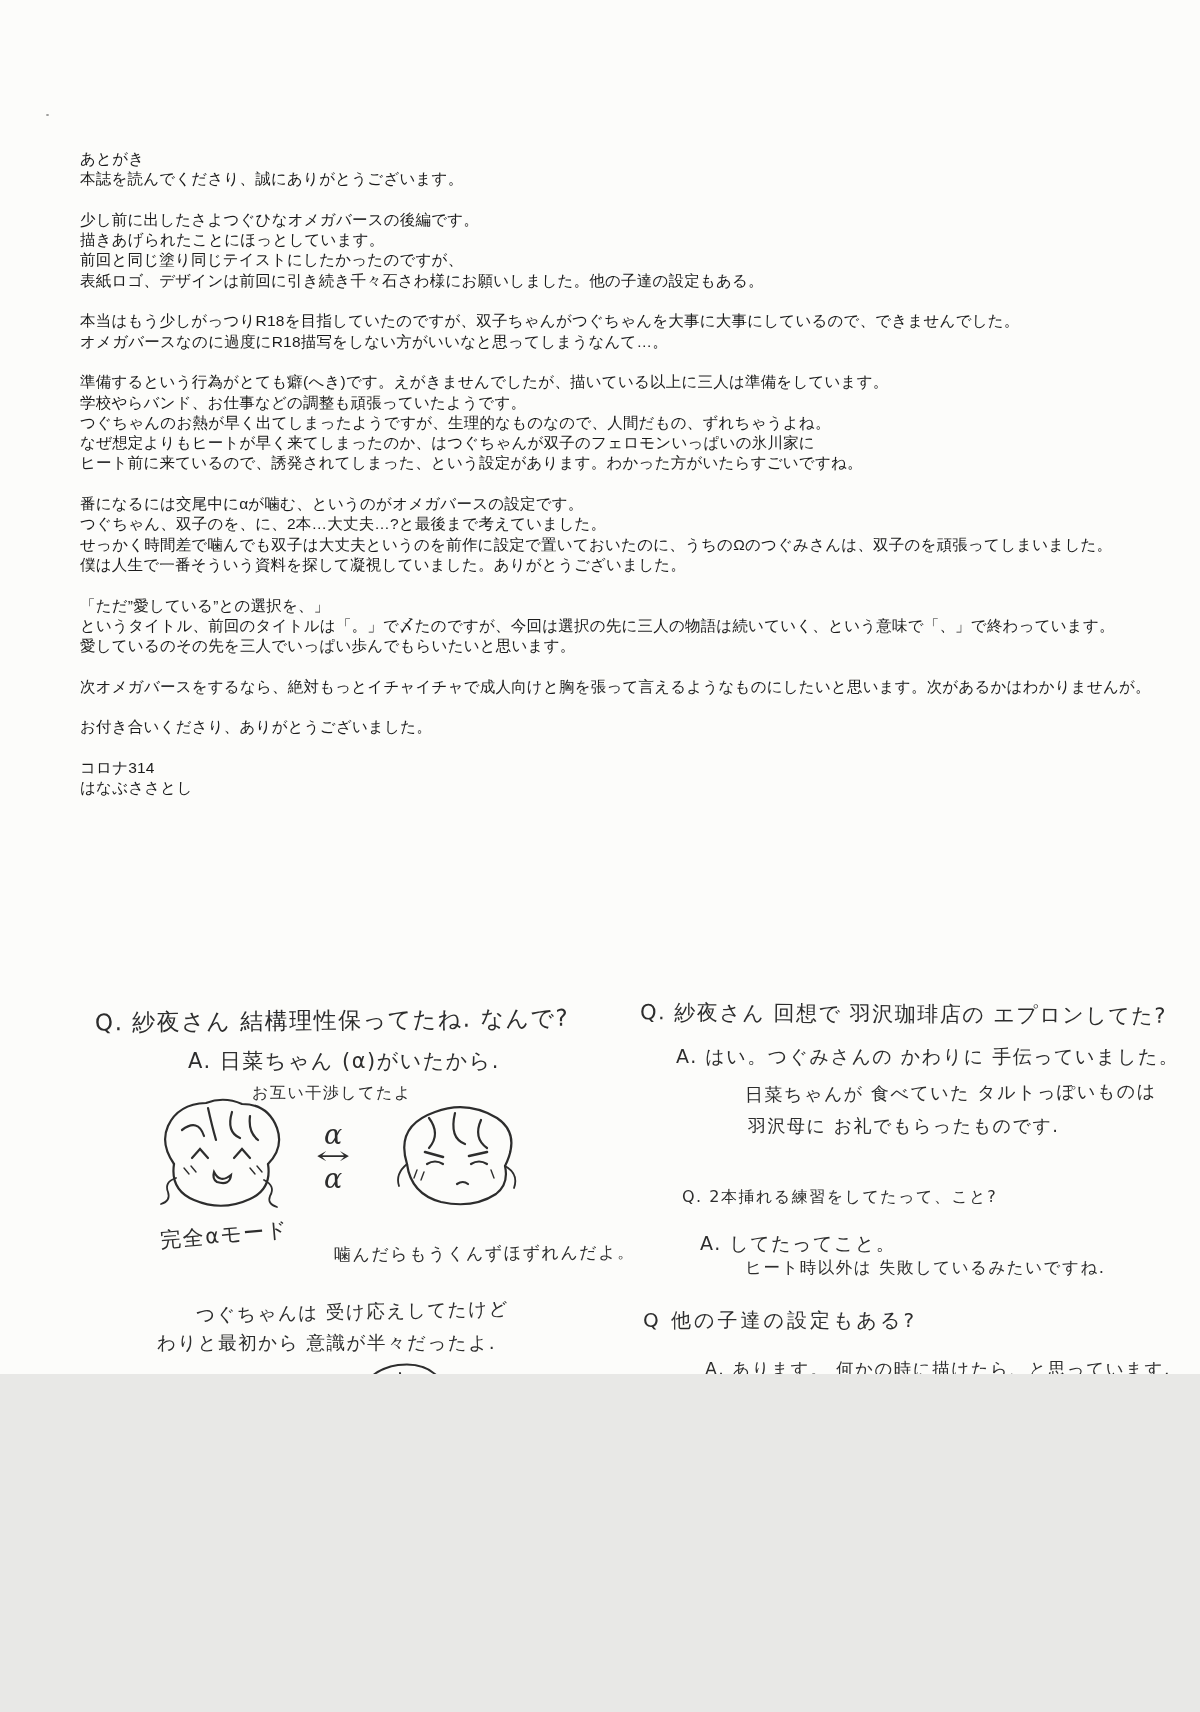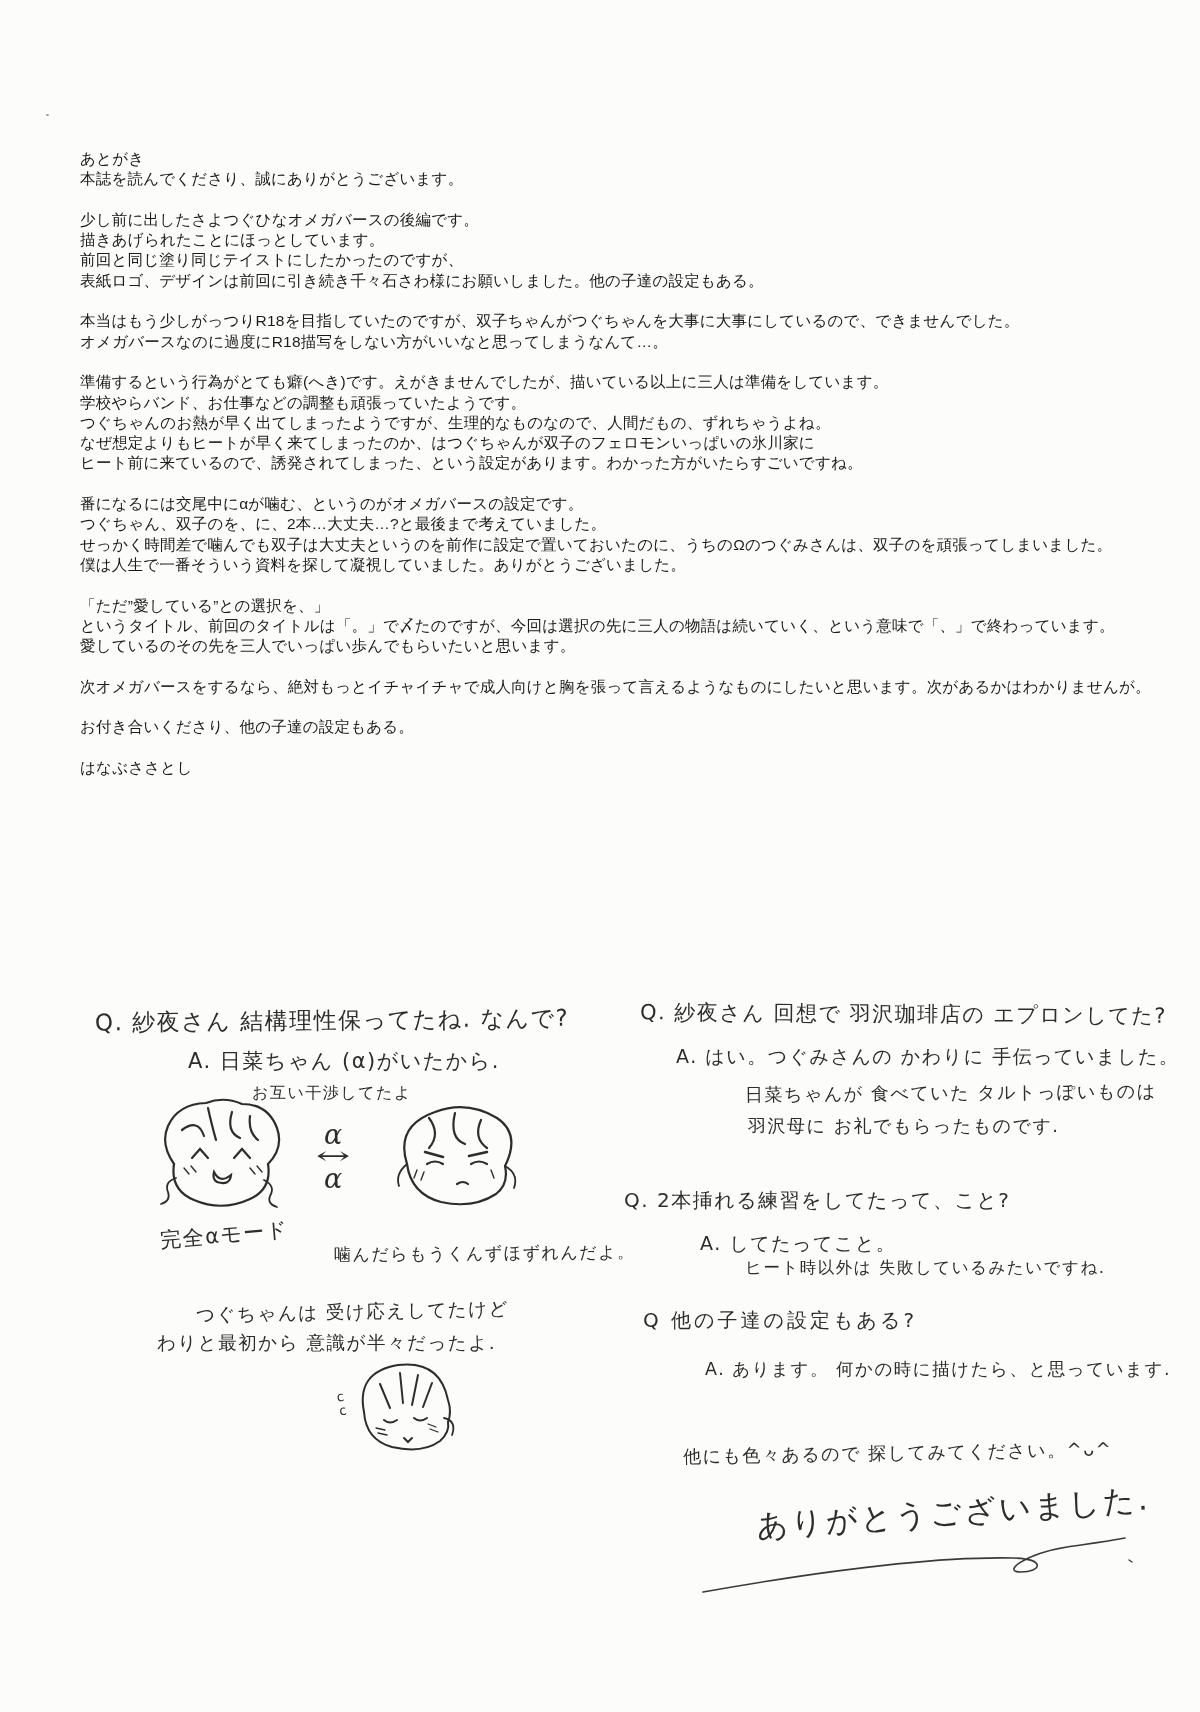--- a/index.html
+++ b/index.html
@@ -1,18 +1,18 @@
 <!DOCTYPE html>
 <html><head>
 <meta charset="utf-8">
 <style>
   html,body{margin:0;padding:0;background:#e8e8e6;}
   .page{
     position:relative;
-    width:1200px;height:1712px;
+    width:1200px;height:1374px;
     margin:0 auto;
     background:#fcfcfa;
     overflow:hidden;
     font-family:"Liberation Sans","DejaVu Sans",sans-serif;
     color:#1c1c1c;
   }
   .typed{
     position:absolute;
     left:80px;top:149px;
     width:1100px;
@@ -69,22 +69,23 @@
       <div class="line">つぐちゃん、双子のを、に、2本…大丈夫…?と最後まで考えていました。</div>
       <div class="line">せっかく時間差で噛んでも双子は大丈夫というのを前作に設定で置いておいたのに、うちのΩのつぐみさんは、双子のを頑張ってしまいました。</div>
       <div class="line">僕は人生で一番そういう資料を探して凝視していました。ありがとうございました。</div>
       <div class="line">&nbsp;</div>
       <div class="line">「ただ”愛している”との選択を、」</div>
       <div class="line">というタイトル、前回のタイトルは「。」で〆たのですが、今回は選択の先に三人の物語は続いていく、という意味で「、」で終わっています。</div>
       <div class="line">愛しているのその先を三人でいっぱい歩んでもらいたいと思います。</div>
       <div class="line">&nbsp;</div>
       <div class="line">次オメガバースをするなら、絶対もっとイチャイチャで成人向けと胸を張って言えるようなものにしたいと思います。次があるかはわかりませんが。</div>
       <div class="line">&nbsp;</div>
-      <div class="line">お付き合いくださり、他の子達の設定もある。</div>
+      <div class="line">お付き合いくださり、ありがとうございました。</div>
       <div class="line">&nbsp;</div>
+      <div class="line">コロナ314</div>
       <div class="line">はなぶささとし</div>
     </div>
 
   <div class="hand" style="left:95px;top:1005px;font-size:23px;transform:rotate(-0.6deg);">Q. 紗夜さん 結構理性保ってたね. なんで?</div>
 
   <div class="hand" style="left:188px;top:1047px;font-size:21px;">A. 日菜ちゃん (α)がいたから.</div>
 
   <div class="hand" style="left:252px;top:1083px;font-size:16px;">お互い干渉してたよ</div>
 
   <svg style="position:absolute;left:146px;top:1096px;" width="150" height="125" viewBox="0 0 150 125" fill="none" stroke="#2d2d2d" stroke-width="2.2" stroke-linecap="round">
@@ -153,21 +154,21 @@
   </svg>
 
   <div class="hand" style="left:640px;top:1000px;font-size:21px;transform:rotate(0.4deg);">Q. 紗夜さん 回想で 羽沢珈琲店の エプロンしてた?</div>
 
   <div class="hand" style="left:676px;top:1044px;font-size:19px;">A. はい。つぐみさんの かわりに 手伝っていました。</div>
 
   <div class="hand" style="left:745px;top:1081px;font-size:18px;transform:rotate(-0.5deg);">日菜ちゃんが 食べていた タルトっぽいものは</div>
 
   <div class="hand" style="left:748px;top:1114px;font-size:18px;">羽沢母に お礼でもらったものです.</div>
 
-  <div class="hand" style="left:624px;top:1187px;font-size:20px;">Q. 2本挿れる練習をしてたって、こと?</div>
+  <div class="hand" style="left:682px;top:1187px;font-size:16px;">Q. 2本挿れる練習をしてたって、こと?</div>
 
   <div class="hand" style="left:700px;top:1231px;font-size:19px;">A. してたってこと。</div>
 
   <div class="hand" style="left:745px;top:1257px;font-size:16.5px;">ヒート時以外は 失敗しているみたいですね.</div>
 
   <div class="hand" style="left:643px;top:1307px;font-size:20px;letter-spacing:3px;">Q 他の子達の設定もある?</div>
 
   <div class="hand" style="left:705px;top:1349px;font-size:17.5px;margin-top:8px;">A. あります。 何かの時に描けたら、と思っています.</div>
 
   <div class="hand" style="left:683px;top:1441px;font-size:18px;transform:rotate(-1deg);">他にも色々あるので 探してみてください。^ᴗ^</div>

